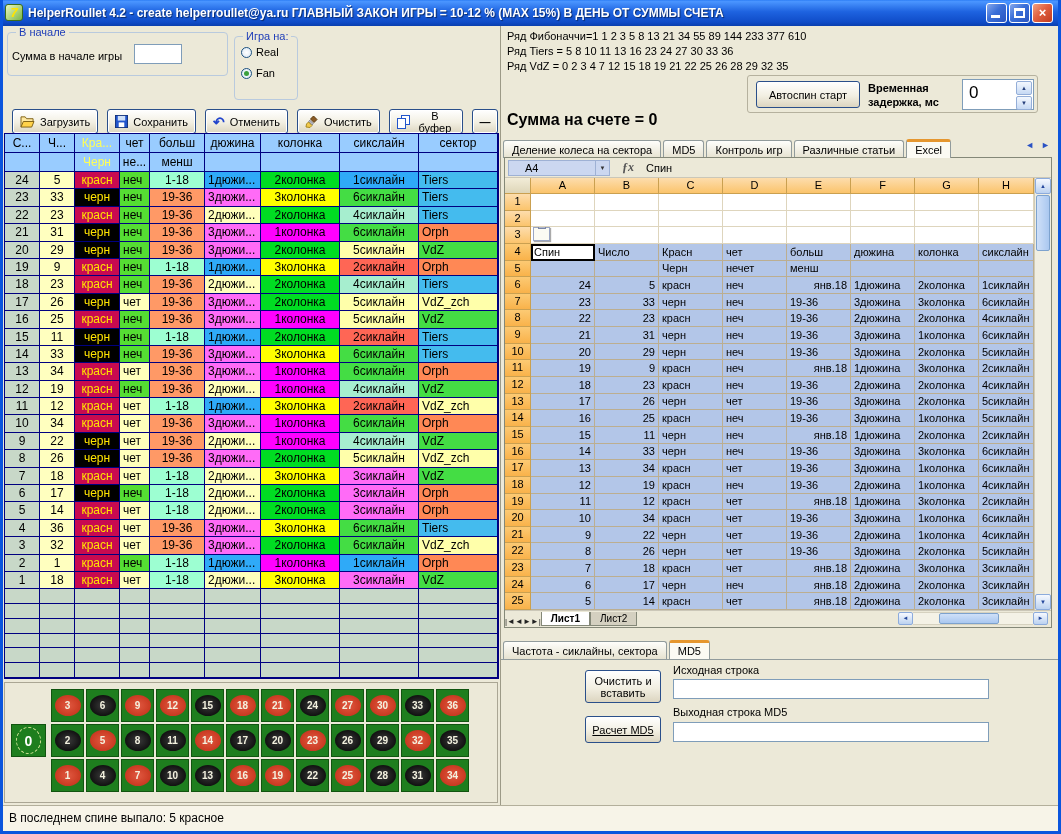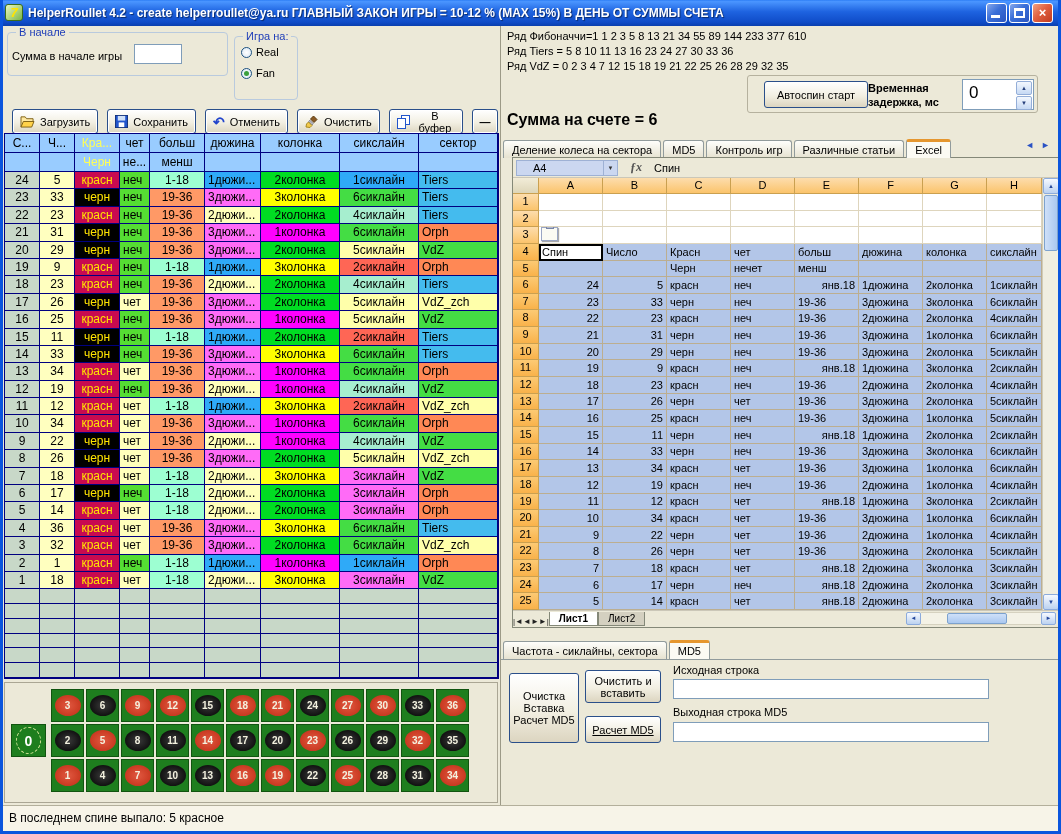--- a/index.html
+++ b/index.html
@@ -67,37 +67,37 @@
   .chip{width:26px;height:21px;border-radius:50%;color:#f4f2e0;font-size:10px;font-weight:bold;
     display:flex;align-items:center;justify-content:center;}
   .chip.red{background:radial-gradient(#e05840,#c02c14);}
   .chip.black{background:radial-gradient(#3a3a3a,#000);}
   
   .right{position:absolute;left:497px;top:0;width:558px;height:779px;border-left:1px solid #9c9a87;}
   .series{position:absolute;top:3px;font-size:11px;}
   .series .srow{height:15px;line-height:15px;white-space:nowrap;}
   .series.s1{left:6px;} .series.s2{left:289px;}
   .autobox{position:absolute;left:246px;top:49px;width:291px;height:38px;border:1px solid #b5b19e;border-radius:3px;}
-  .autobtn{position:absolute;left:8px;top:5px;width:104px;height:27px;margin-left:8px;}
+  .autobtn{position:absolute;left:8px;top:5px;width:104px;height:27px;}
   .delaylbl{position:absolute;left:120px;top:5px;width:90px;font-size:11px;line-height:14px;font-weight:bold;}
   .spinbox{position:absolute;left:214px;top:3px;width:72px;height:31px;border:1px solid #7f9db9;background:#fff;}
   .spinbox .val{position:absolute;left:6px;top:3px;font-size:17px;}
   .spinbox .btns{position:absolute;right:1px;top:1px;width:16px;height:27px;display:flex;flex-direction:column;gap:1px;}
   .sbtn{flex:1;background:linear-gradient(#f4f8fe,#c6d9f4);border:1px solid #94aed8;border-radius:2px;
     font-size:6px;text-align:center;line-height:12px;color:#27407c;}
   .balance{position:absolute;left:6px;top:85px;font-size:16px;font-weight:bold;}
   .tabs{display:flex;align-items:flex-end;gap:2px;position:absolute;}
   .tabs1{left:2px;top:110px;height:22px;}
   .tabs2{left:2px;top:612px;height:21px;}
   .xtab{border:1px solid #919b9c;border-bottom:none;border-radius:3px 3px 0 0;
     background:linear-gradient(#fefefb,#e6e2d0);font-size:11px;padding:3px 8px 2px;white-space:nowrap;}
   .xtab.on{background:#fbfaf3;border-top:3px solid #e5962e;padding-top:2px;position:relative;z-index:2;}
   .tabnav1{position:absolute;right:8px;top:114px;display:flex;gap:7px;font-size:9px;color:#2a52c4;}
   
-  .xlpanel{position:absolute;left:11px;top:131px;width:548px;height:471px;border:1px solid #848878;background:#5eead4;padding-left:25px;}
+  .xlpanel{position:absolute;left:3px;top:131px;width:548px;height:471px;border:1px solid #848878;background:#5eead4;padding-left:25px;}
   .fbar{position:absolute;left:0;top:0;width:546px;height:20px;background:#ece9d8;border-bottom:1px solid #cbc7b8;
     display:flex;align-items:center;}
   .namebox{width:88px;height:16px;margin-left:3px;background:#cbd7f0;border:1px solid #9eb1d4;font-size:11px;
     line-height:14px;padding-left:16px;}
   .namearrow{width:14px;height:16px;background:#cbd7f0;border:1px solid #9eb1d4;border-left:none;
     font-size:6px;text-align:center;line-height:15px;color:#333;}
   .fxic{margin-left:12px;font-style:italic;font-weight:bold;font-size:12px;color:#555;font-family:"Liberation Serif",serif;}
   .fval{margin-left:12px;font-size:11px;}
   .xgrid{position:absolute;left:0;top:20px;width:529px;height:432px;display:grid;
     grid-template-columns:26px repeat(7,64px) 1fr;grid-template-rows:16px repeat(25,1fr);background:#fff;}
@@ -650,21 +650,21 @@
         <div class="delaylbl">Временная задержка, мс</div>
         <div class="spinbox">
           <span class="val">0</span>
           <span class="btns">
             <span class="sbtn">▲</span>
             <span class="sbtn">▼</span>
           </span>
         </div>
       </div>
 
-      <div class="balance">Сумма на счете = 6</div>
+      <div class="balance">Сумма на счете = 0</div>
 
       <div class="tabs tabs1">
           <div class="xtab">Деление колеса на сектора</div>
           <div class="xtab">MD5</div>
           <div class="xtab">Контроль игр</div>
           <div class="xtab">Различные статьи</div>
           <div class="xtab on">Excel</div>
         </div>
       <div class="tabnav1">
         <span>◄</span>
@@ -939,21 +939,20 @@
           <span class="harrow">►</span>
         </div>
       </div>
 
       <div class="tabs tabs2">
           <div class="xtab">Частота - сиклайны, сектора</div>
           <div class="xtab on">MD5</div>
         </div>
 
       <div class="md5">
-        <div class="xpbtn bigbtn">Очистка Вставка Расчет MD5</div>
         <div class="xpbtn btn2">Очистить и вставить</div>
         <div class="xpbtn btn3">Расчет MD5</div>
         <div class="mlabel ml1">Исходная строка</div>
         <input class="minput mi1" value="" style="">
         <div class="mlabel ml2">Выходная строка MD5</div>
         <input class="minput mi2" value="" style="">
       </div>
     </div>
 
     <div class="statusbar">В последнем спине выпало: 5 красное</div>

